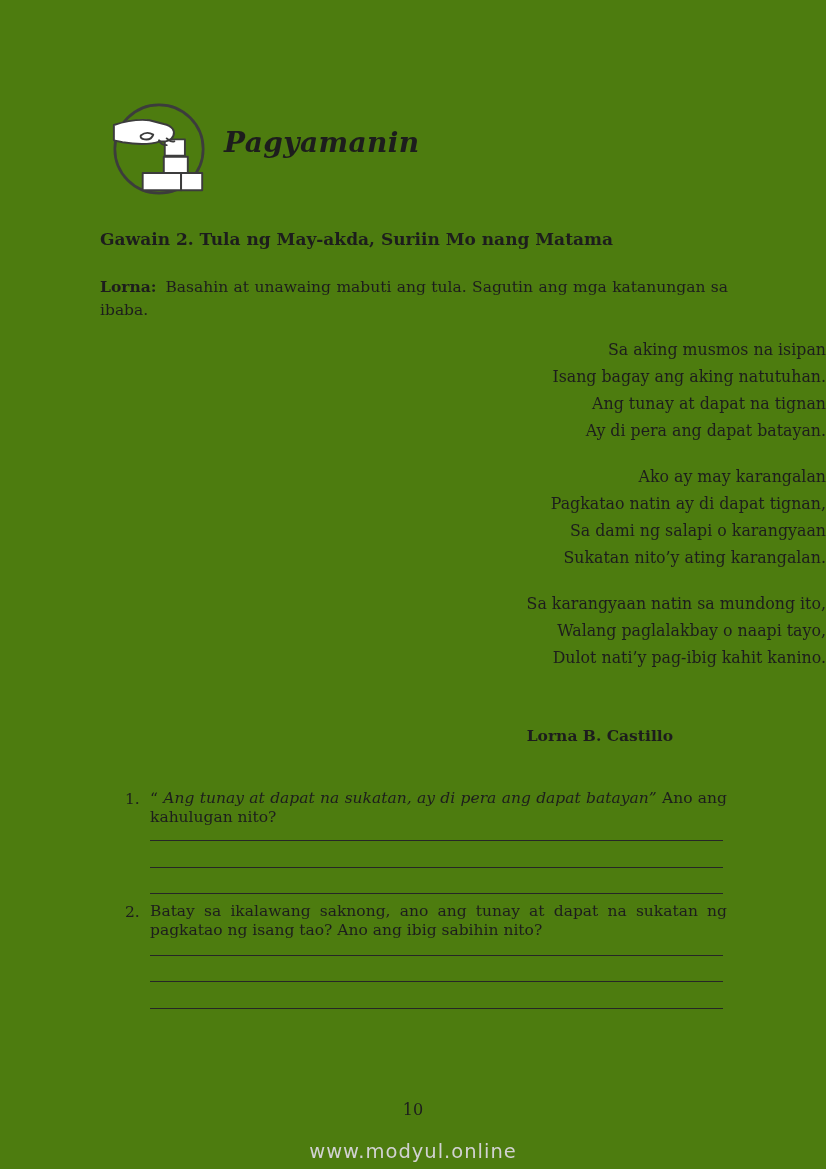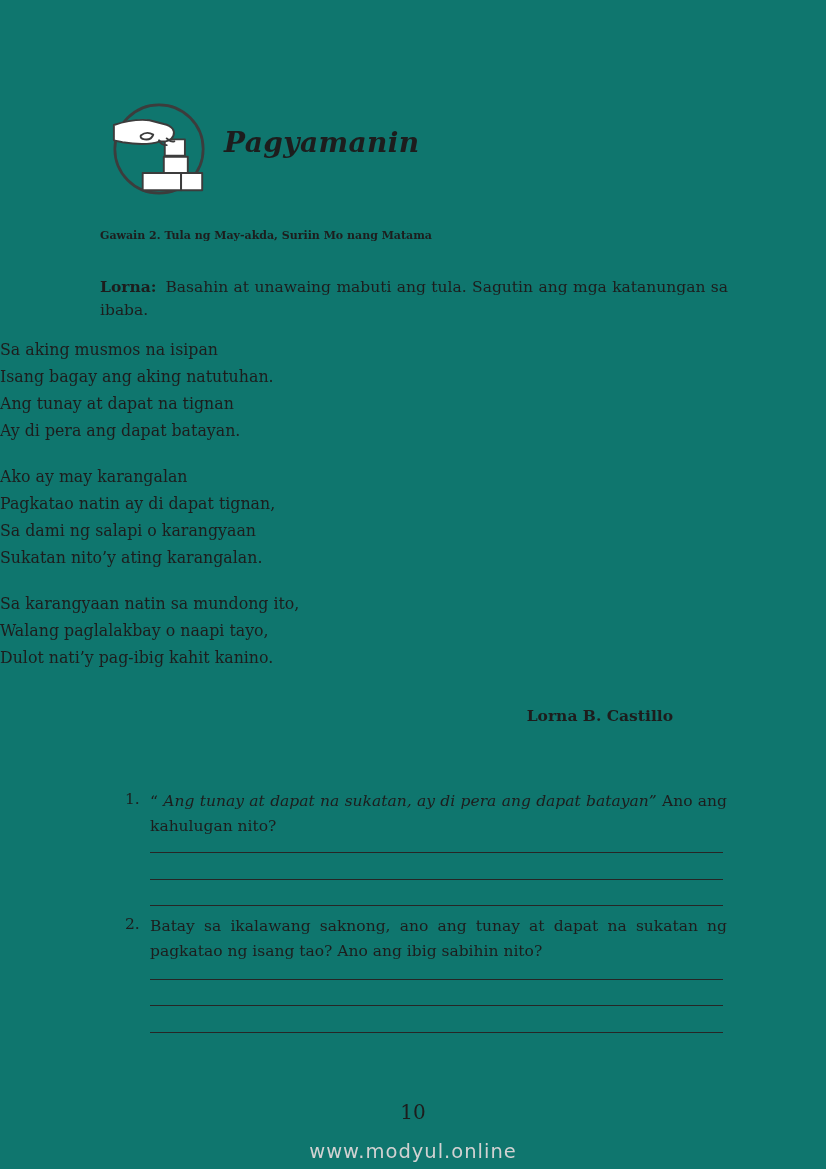--- a/index.html
+++ b/index.html
@@ -1,58 +1,58 @@
 <!DOCTYPE html>
 <html><head>
 <meta charset="utf-8">
 <style>
   html,body { margin:0; padding:0; background:#ffffff; }
   .page {
-    position:relative; width:826px; height:1169px; background:#0f766e;
+    position:relative; width:826px; height:1169px; background:#4d7c0f;
     font-family:"DejaVu Serif", serif; color:#1d1d1d; overflow:hidden;
   }
 
   
   .brand-icon { position:absolute; left:111px; top:101px; width:96px; height:96px; }
   .brand-title {
     position:absolute; left:224px; top:126px;
     font-size:28px; font-weight:bold; font-style:italic; letter-spacing:0.4px;
   }
 
   
-  .section-heading { position:absolute; left:100px; top:229px; font-size:11px; font-weight:bold; }
+  .section-heading { position:absolute; left:100px; top:229px; font-size:17px; font-weight:bold; }
   .panuto {
     position:absolute; left:100px; top:259px; width:628px;
     font-size:15.5px; line-height:23.5px; text-align:justify;
   }
   .panuto .lbl { font-weight:bold; padding-right:9px; }
 
   
-  .poem { position:absolute; left:0; top:336px; width:826px; text-align:left;
+  .poem { position:absolute; left:0; top:336px; width:826px; text-align:right;
           font-size:15.8px; line-height:27px; }
   .stanza { margin:0 0 19px 0; }
-  .author { position:absolute; top:706px; right:153px; font-size:15.5px; font-weight:bold; }
+  .author { position:absolute; top:726px; right:153px; font-size:15.5px; font-weight:bold; }
 
   
   .questions { position:absolute; left:125px; top:789px; width:602px; }
   .question { display:flex; }
   .q2 { margin-top:8px; }
   .q-num { flex:none; width:25px; font-size:15.5px; line-height:21.5px; }
   .q-body { flex:1; min-width:0; }
-  .q-text { margin:0; font-size:15.5px; line-height:25px; text-align:justify; }
+  .q-text { margin:0; font-size:15.5px; line-height:19px; text-align:justify; }
   .answer-line { height:0; border-top:1.5px solid #262626; margin-right:4px; }
   .q1 .al-1 { margin-top:13px; }
   .q1 .al-2 { margin-top:25.5px; }
   .q1 .al-3 { margin-top:25.5px; }
   .q2 .al-1 { margin-top:15px; }
   .q2 .al-2 { margin-top:24.5px; }
   .q2 .al-3 { margin-top:26.5px; }
 
   
-  .page-number { position:absolute; left:0; top:1100px; width:826px; text-align:center; font-size:20px; }
+  .page-number { position:absolute; left:0; top:1100px; width:826px; text-align:center; font-size:16px; }
   .watermark {
     position:absolute; left:0; top:1140px; width:826px; text-align:center;
     font-family:"DejaVu Sans", sans-serif; font-size:19.5px; color:#d2d2d2; letter-spacing:1px;
   }
 </style>
 </head>
 <body>
 
 <div class="page">
 

